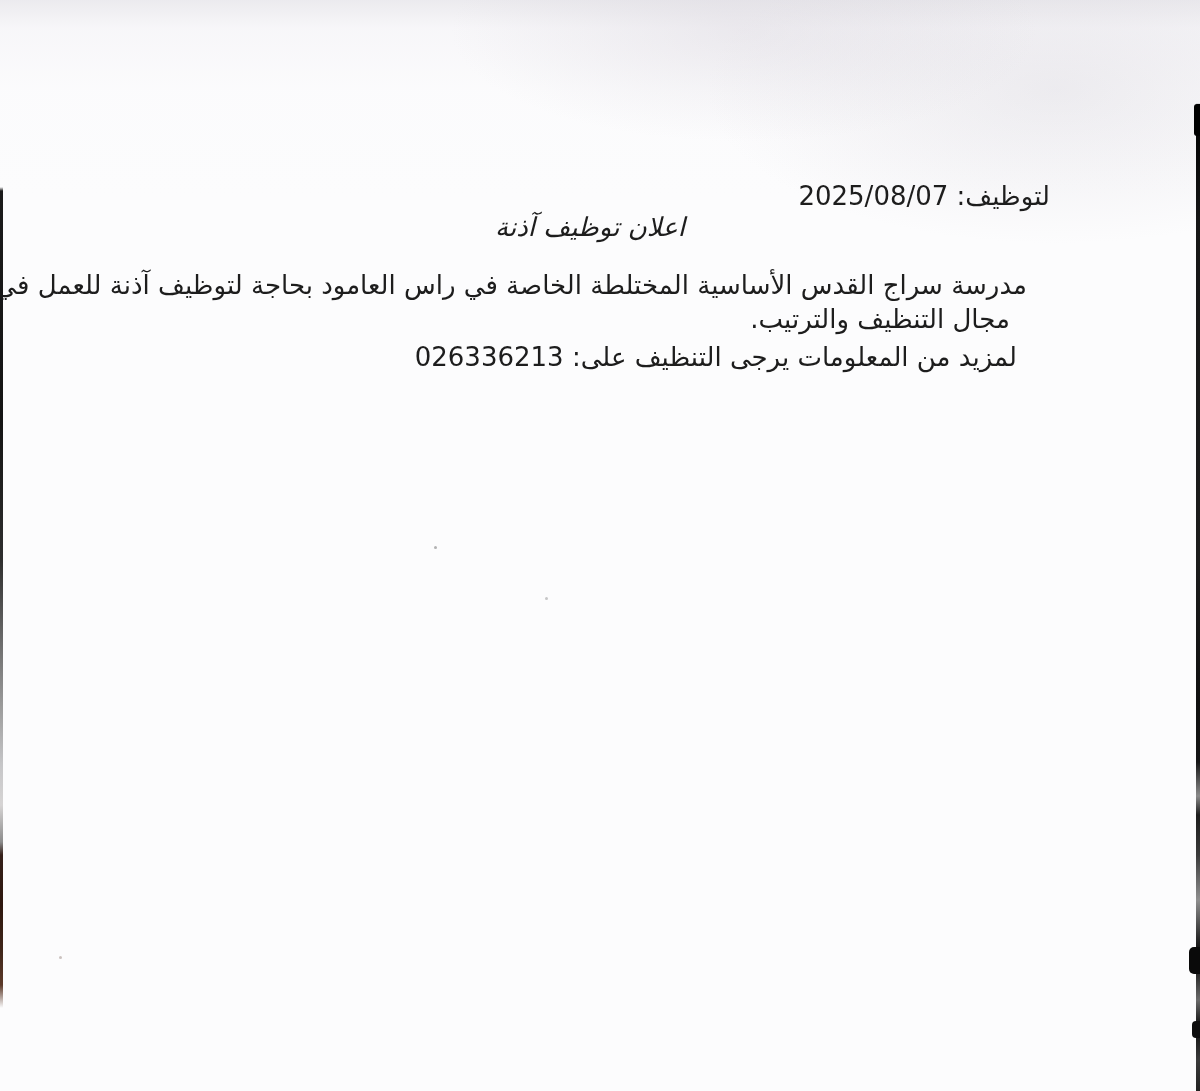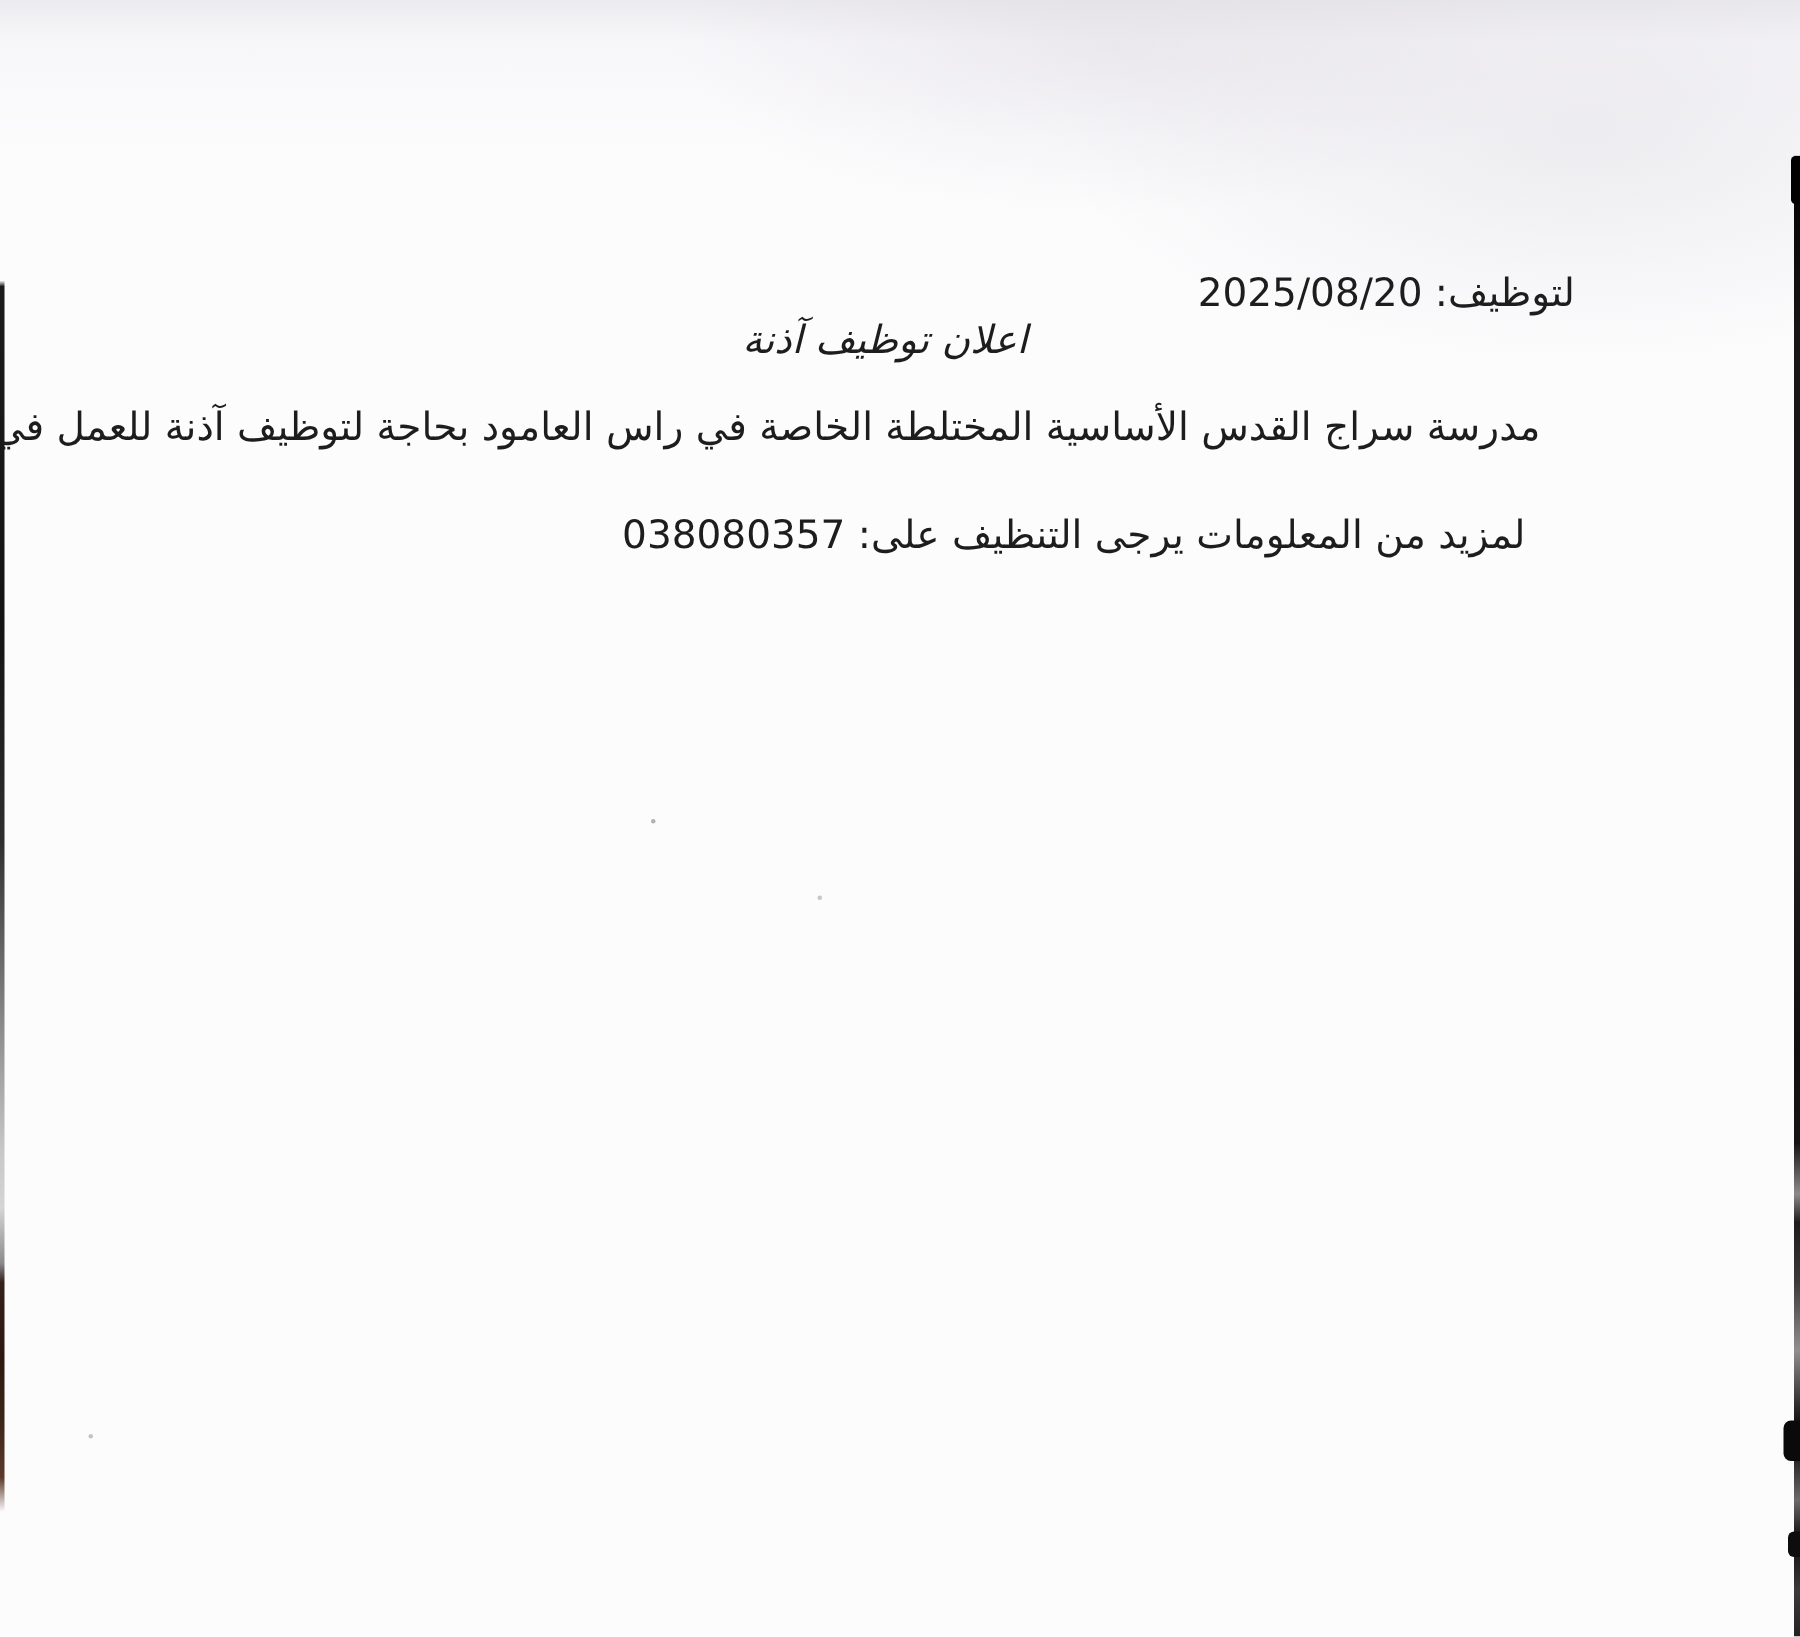--- a/index.html
+++ b/index.html
@@ -56,30 +56,31 @@
   .speck-2 { left:545px; top:597px; width:3px; height:3px; background:rgba(40,40,40,0.25); }
   .speck-3 { left:59px;  top:956px; width:3px; height:3px; background:rgba(90,60,50,0.30); }
 </style>
 </head>
 <body>
 
 <div class="page">
 
   <div class="line date-line">
     <span>لتوظيف:</span>
-    <span class="num">2025/08/20</span>
+    <span class="num">2025/08/07</span>
   </div>
 
   <div class="line title-line">اعلان توظيف آذنة</div>
 
   <div class="line body-line-1">مدرسة سراج القدس الأساسية المختلطة الخاصة في راس العامود بحاجة لتوظيف آذنة للعمل في</div>
+  <div class="line body-line-2">مجال التنظيف والترتيب.</div>
 
   <div class="line contact-line">
     <span>لمزيد من المعلومات يرجى التنظيف على:</span>
-    <span class="num">038080357</span>
+    <span class="num">026336213</span>
   </div>
 
   <div class="edge-left"></div>
   <div class="edge-right"></div>
   <div class="edge-right-head"></div>
   <div class="blob-1"></div>
   <div class="blob-2"></div>
   <div class="speck speck-1"></div>
   <div class="speck speck-2"></div>
   <div class="speck speck-3"></div>

